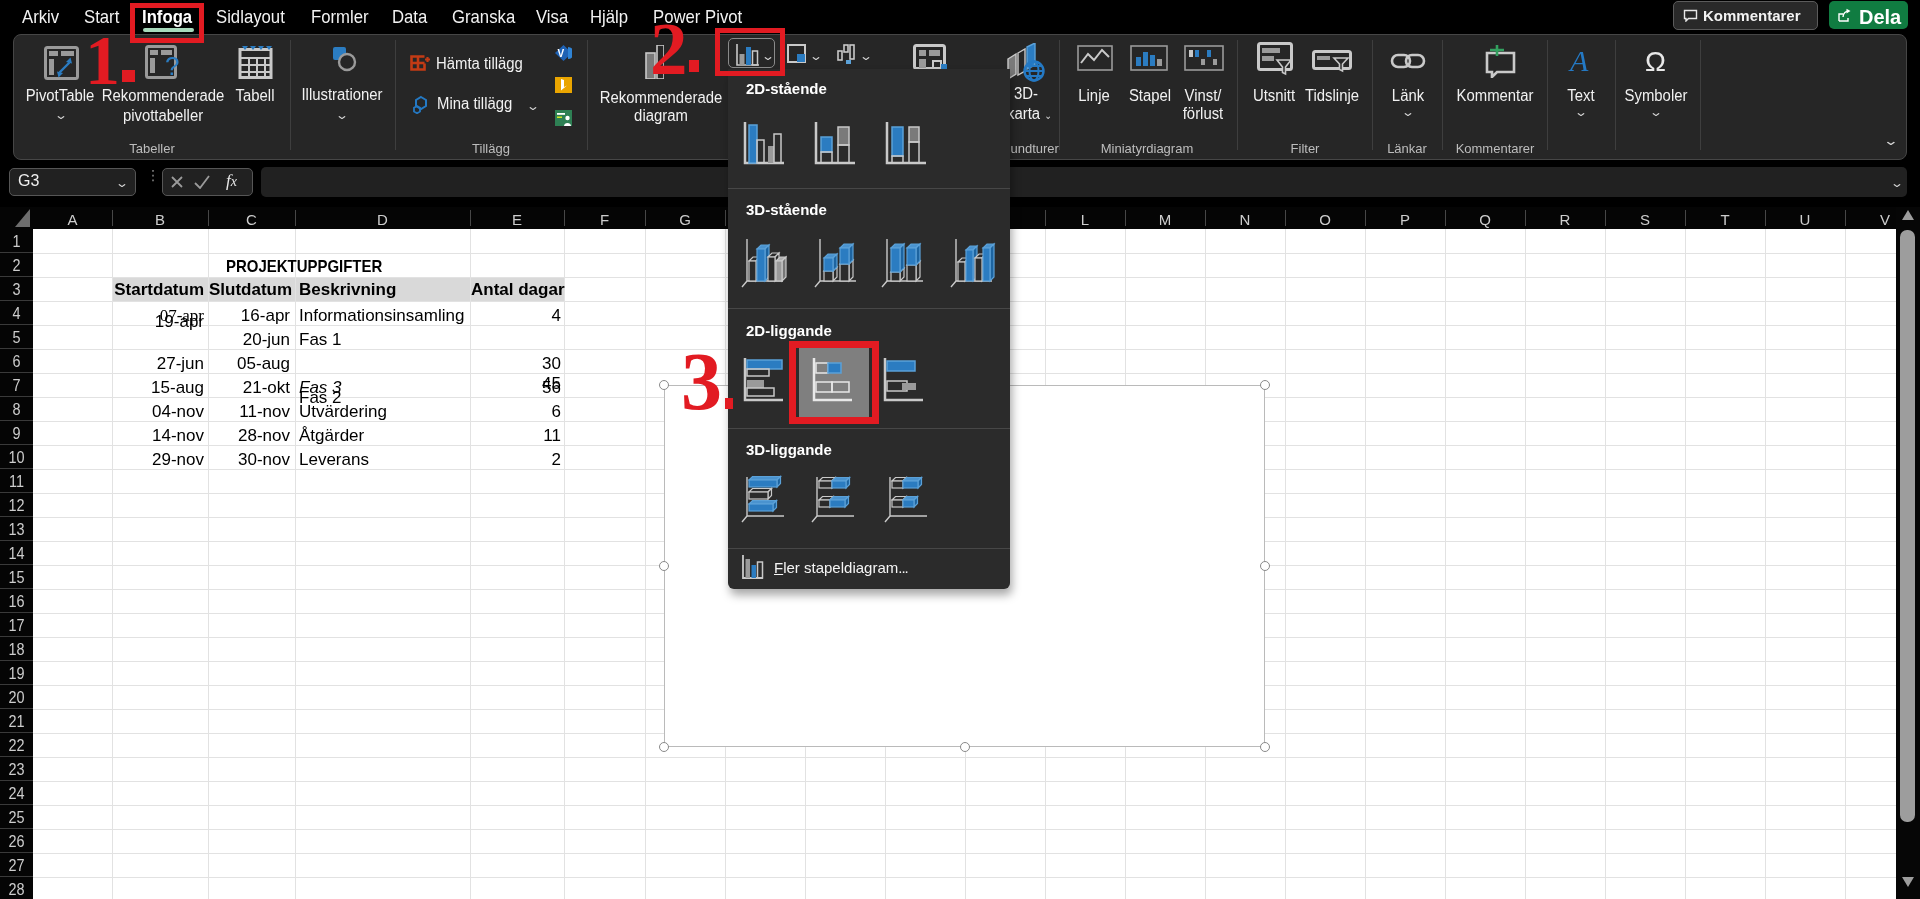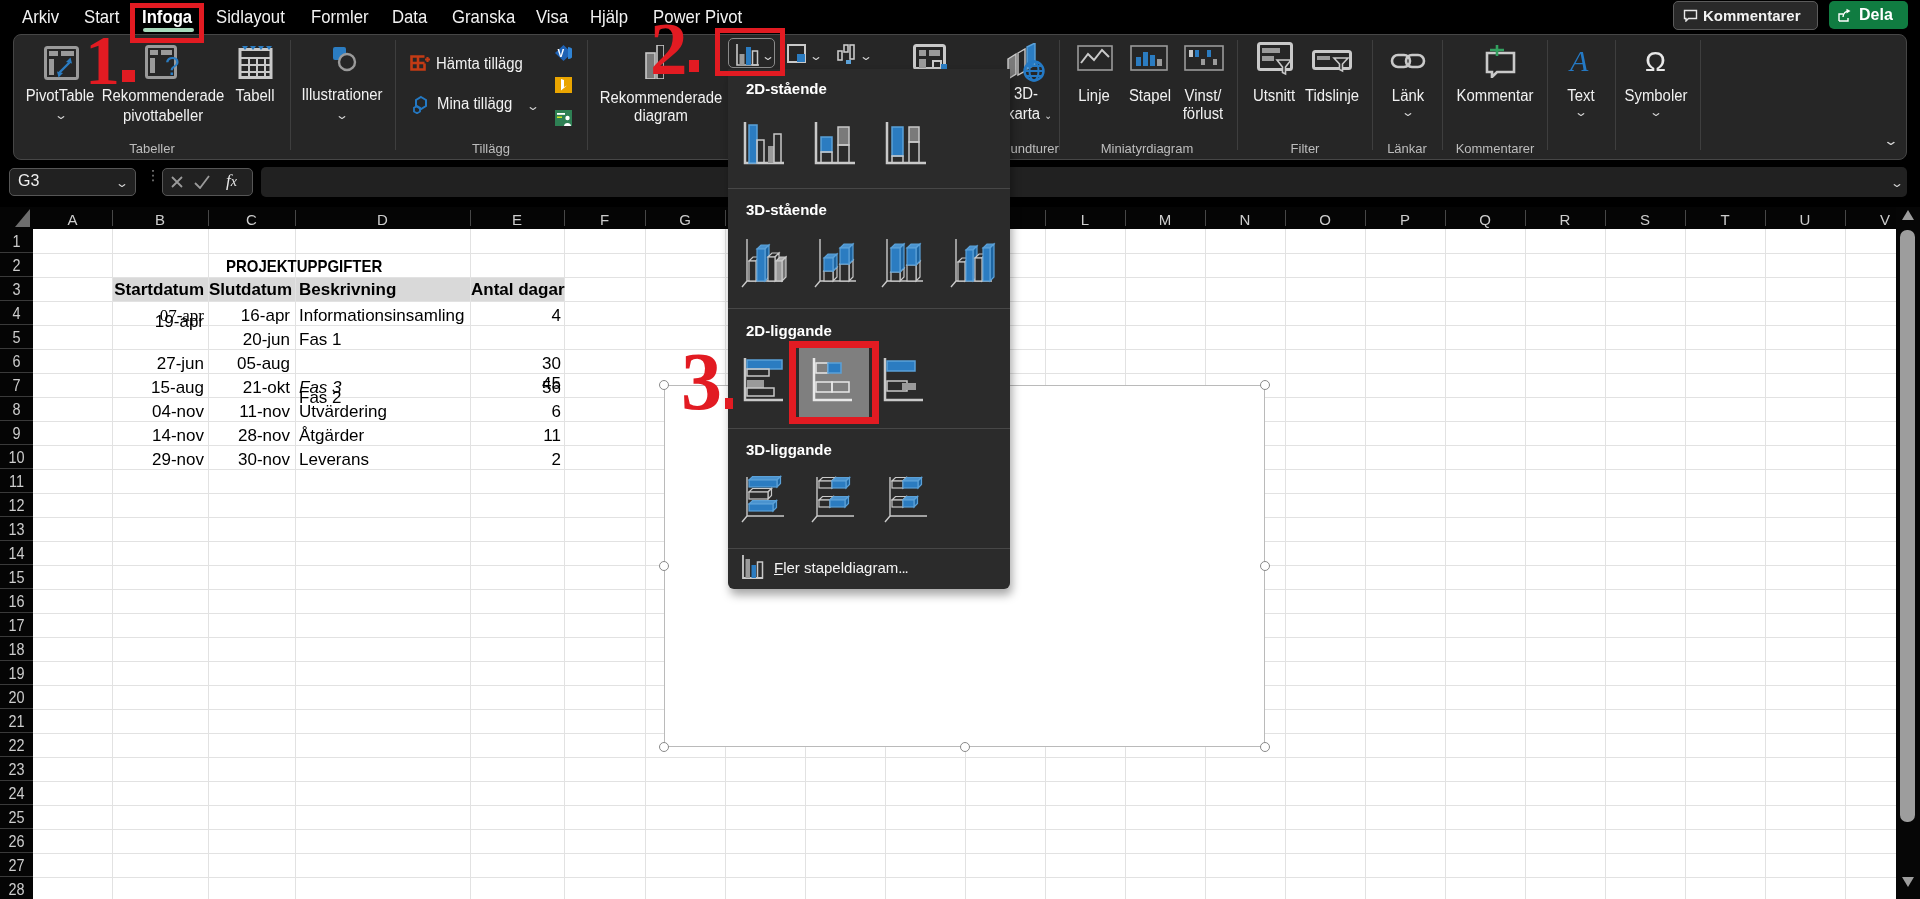--- a/index.html
+++ b/index.html
@@ -48,21 +48,21 @@
   </svg>
 <div class="a" style="left:1703px;top:7px;color:#f2f2f2;font-size:15px;font-weight:bold;">Kommentarer</div>
 
 <div class="a" style="left:1829px;top:1px;width:79px;height:28px;background:#107c41;border-radius:5px;"></div>
 <svg class="a" style="left:1837px;top:8px;" width="16" height="14" viewBox="0 0 16 14">
     <path d="M2 13 v-7 h4" fill="none" stroke="#fff" stroke-width="1.4"></path>
     <path d="M2 13 h9 v-3" fill="none" stroke="#fff" stroke-width="1.4"></path>
     <path d="M6 9 c0-4 3-6 6-6" fill="none" stroke="#fff" stroke-width="1.4"></path>
     <path d="M9.5 0.8 L13.5 3 L9.5 5.6 z" fill="#fff"></path>
   </svg>
-<div class="a" style="left:1859px;top:6px;color:#fff;font-size:16px;font-weight:bold;">Dela</div>
+<div class="a" style="left:1859px;top:6px;color:#fff;font-size:20px;font-weight:bold;">Dela</div>
 
 <div class="a" style="left:13px;top:34px;width:1894px;height:126px;background:#262626;border:1px solid #464646;border-radius:8px;box-sizing:border-box;"></div>
 <div class="vsep" style="left:290px;"></div>
 <div class="vsep" style="left:395px;"></div>
 <div class="vsep" style="left:587px;"></div>
 <div class="vsep" style="left:1059px;"></div>
 <div class="vsep" style="left:1237px;"></div>
 <div class="vsep" style="left:1372px;"></div>
 <div class="vsep" style="left:1442px;"></div>
 <div class="vsep" style="left:1547px;"></div>

